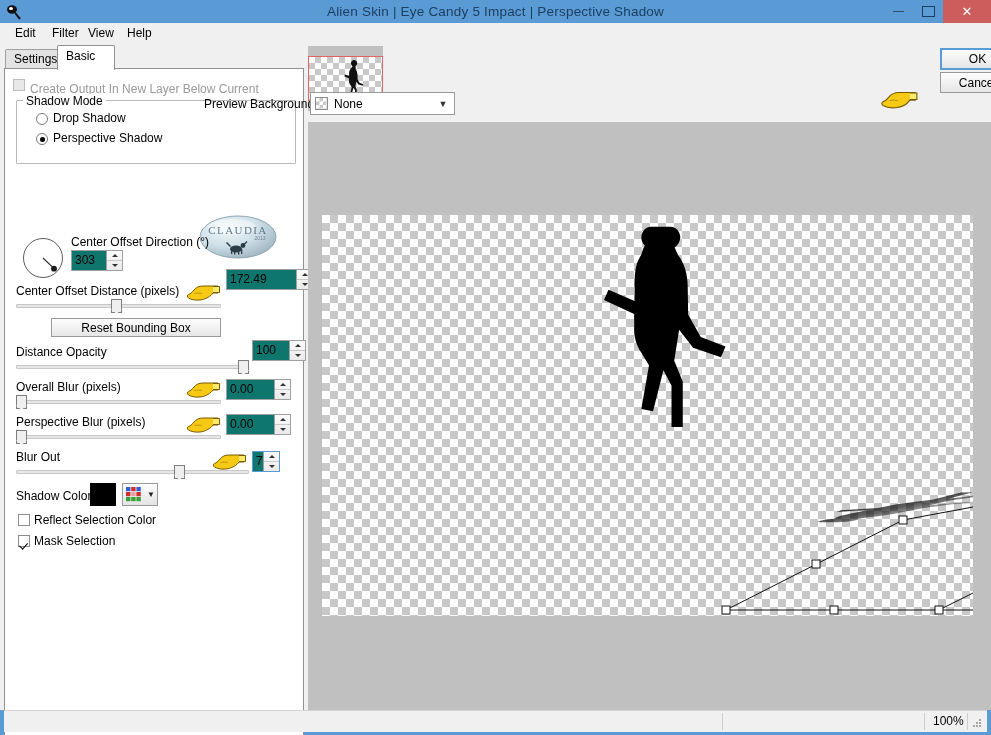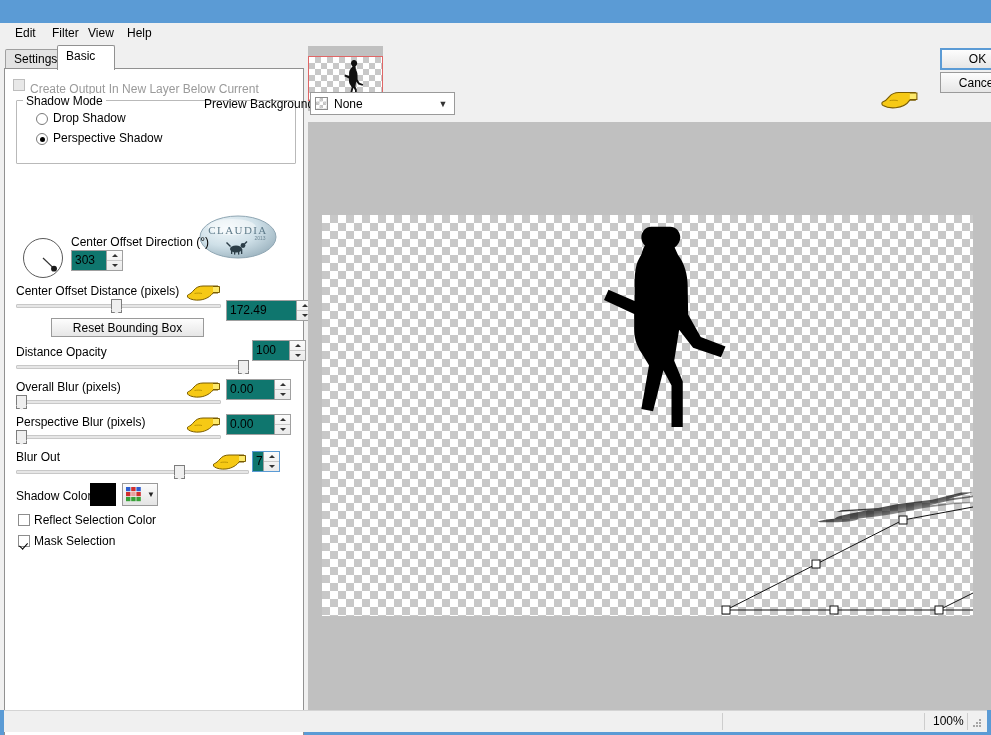--- a/index.html
+++ b/index.html
@@ -123,20 +123,37 @@
   .sb-cell{position:absolute;top:0;height:21px;line-height:21px;font-size:12px;color:#000;}
   .sb-sep{position:absolute;top:2px;width:1px;height:17px;background:#cdcdcd;}
   .grip{position:absolute;right:4px;top:8px;width:10px;height:10px;}
   .grip i{position:absolute;width:2px;height:2px;background:#a5a5a5;}
 </style>
 </head>
 <body>
 
 <div class="app">
 
+  <div class="titlebar">
+    <svg class="tb-icon" viewBox="0 0 16 16">
+      <ellipse cx="6" cy="5.5" rx="5" ry="4.2" fill="#111"></ellipse>
+      <ellipse cx="5" cy="4.6" rx="2" ry="1.5" fill="#fff"></ellipse>
+      <path d="M9.5 8 L15 14.5 L13 15.5 L8.5 9.5 Z" fill="#111"></path>
+    </svg>
+    <div class="tb-title">Alien Skin | Eye Candy 5 Impact | Perspective Shadow</div>
+    <div class="tb-btns">
+      <div class="tb-btn tb-min">
+          <i></i>
+        </div>
+      <div class="tb-btn tb-max">
+          <i></i>
+        </div>
+      <div class="tb-btn close">✕</div>
+    </div>
+  </div>
 
   <div class="menubar">
     <div class="menu-item" style="left:8px">Edit</div>
     <div class="menu-item" style="left:45px">Filter</div>
     <div class="menu-item" style="left:81px">View</div>
     <div class="menu-item" style="left:120px">Help</div>
   </div>
 
   <div class="body-area">
 
@@ -203,38 +220,38 @@
               <span class="ar-dn"></span>
             </b>
         </div>
       </div>
 
       <div class="lbl" style="left:11px;top:215px">Center Offset Distance (pixels)</div>
       <div class="slider" style="left:11px;top:230px;width:205px">
         <div class="strack"></div>
         <div class="sthumb" style="left:95px"></div>
       </div>
-      <div class="spin" style="left:221px;top:231px;width:87px">
+      <div class="spin" style="left:221px;top:200px;width:87px">
         <div class="val">172.49</div>
         <div class="arrows">
           <b>
               <span class="ar-up"></span>
             </b>
           <b>
               <span class="ar-dn"></span>
             </b>
         </div>
       </div>
       <svg class="hand" style="left:181px;top:212px" viewBox="0 0 36 22">
         <path d="M32 5 L17 5 C13 5 10 6.5 8 9 C6 11.5 4 13 2.5 13.5 C1 14 1 16 2.5 17 C5 18.5 9 19.5 14 19 C20 18.4 25 15 27 12 L32 12 Z" fill="#f6c915" stroke="#7a5c00" stroke-width="1"></path>
         <path d="M27 5.5 L33.5 5.5 L33.5 11.5 L27 11.5" fill="#fde96a" stroke="#7a5c00" stroke-width="1"></path>
         <path d="M8.5 12.5 C11 12 14 12 16 12.5" fill="none" stroke="#b08a00" stroke-width=".8"></path>
       </svg>
 
-      <div class="pbtn" style="left:14px;top:249px;width:153px;height:19px">Reset Bounding Box</div>
+      <div class="pbtn" style="left:14px;top:249px;width:170px;height:19px">Reset Bounding Box</div>
 
       <div class="lbl" style="left:11px;top:276px">Distance Opacity</div>
       <div class="slider" style="left:11px;top:291px;width:233px">
         <div class="strack"></div>
         <div class="sthumb" style="left:222px"></div>
       </div>
       <div class="spin" style="left:247px;top:271px;width:54px">
         <div class="val">100</div>
         <div class="arrows">
           <b>

